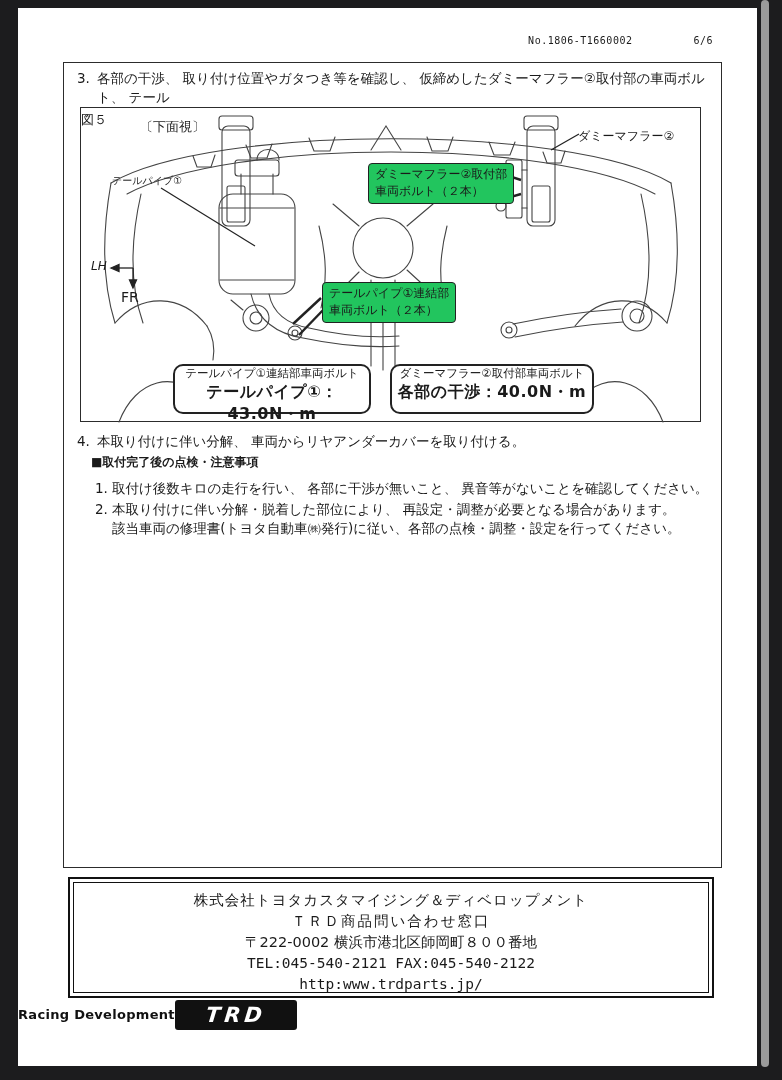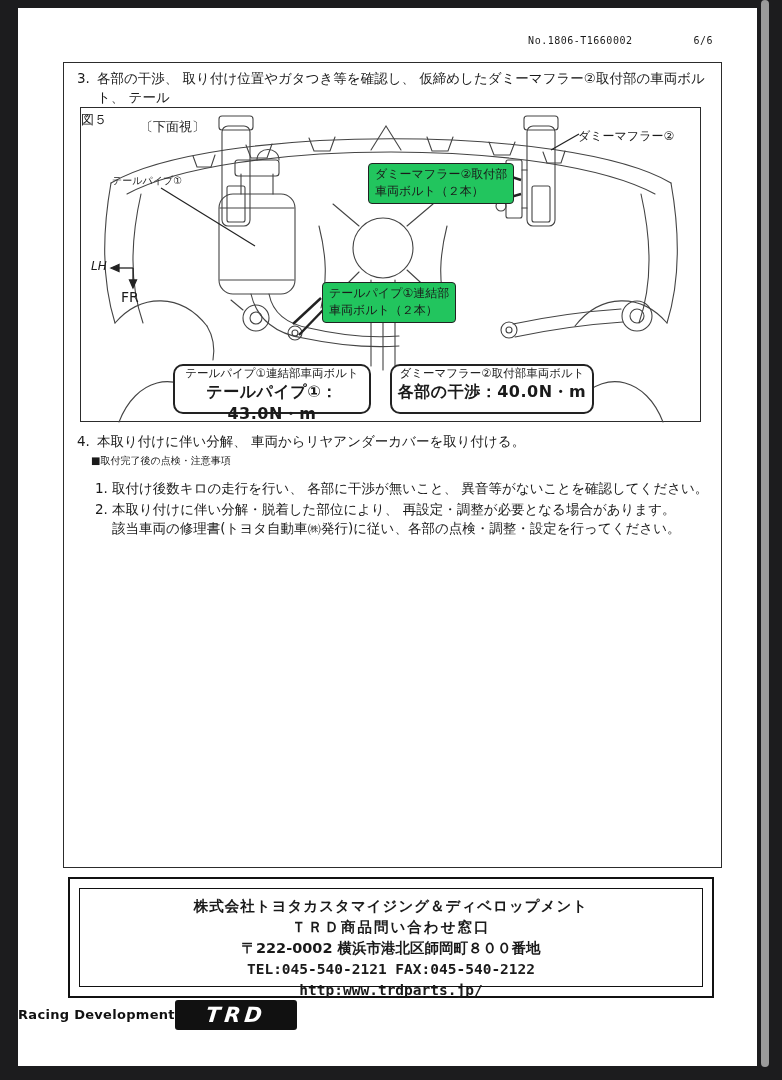--- a/index.html
+++ b/index.html
@@ -57,29 +57,29 @@
   .torque {
     position:absolute; top:256px; height:50px; background:#fff;
     border:2px solid #222; border-radius:10px; text-align:center;
     padding-top:0;
   }
   .torque-tail { left:92px; width:198px; }
   .torque-dummy { left:309px; width:204px; }
   .torque .t-title { font-size:11.5px; line-height:15px; }
   .torque .t-value { font-size:16px; font-weight:600; line-height:22px; letter-spacing:0.5px; }
   
-  .notes-heading { position:absolute; left:27px; top:391px; font-size:10px; font-weight:normal; }
+  .notes-heading { position:absolute; left:27px; top:391px; font-size:12px; font-weight:bold; }
   .note { position:absolute; display:flex; font-size:13.5px; line-height:19px; }
   .note .num { width:17px; flex:none; }
   .note1 { left:31px; top:416px; width:620px; }
   .note2 { left:31px; top:437px; width:620px; }
   
   .footer-box {
     position:absolute; left:50px; top:869px; width:646px; height:121px;
-    border:2px solid #111; padding:9px;font-weight:bold;
+    border:2px solid #111; padding:3px;
   }
   .footer-inner {
     border:1px solid #111; width:100%; height:100%;
     text-align:center; padding-top:7px;
   }
   .footer-inner .f-line { font-size:14.5px; line-height:21px; }
   .f-company { letter-spacing:1px; }
   .f-contact { letter-spacing:2px; }
   .f-mono { font-family:"DejaVu Sans Mono","Liberation Mono",monospace; font-size:14px; }
   

